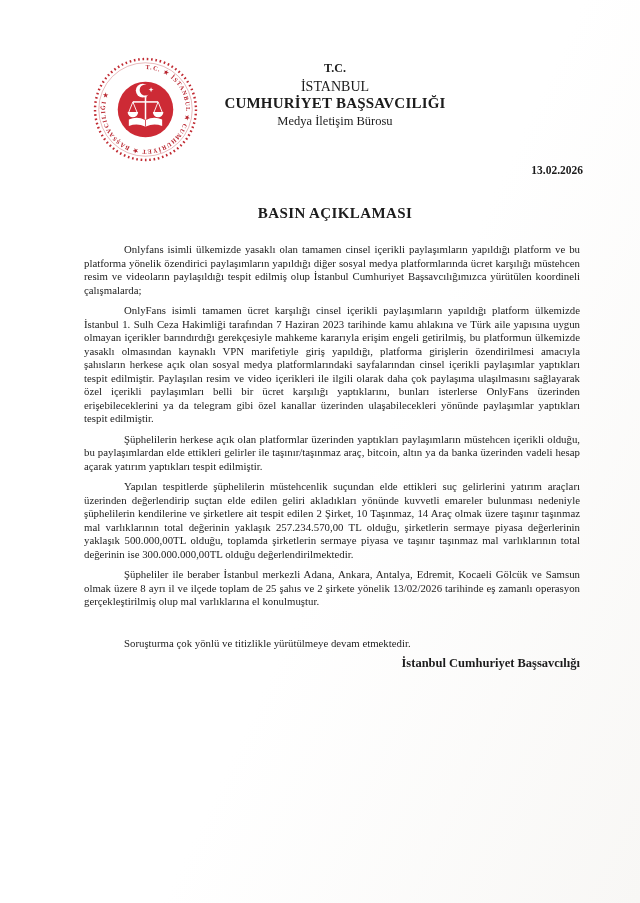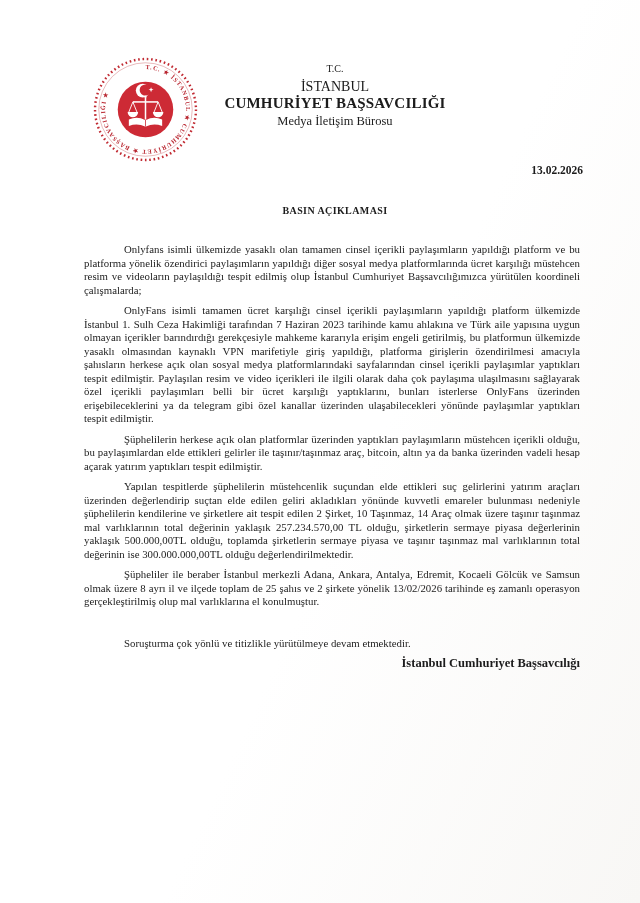--- a/index.html
+++ b/index.html
@@ -10,31 +10,31 @@
     background:linear-gradient(115deg, #ffffff 55%, #f8f7f5 100%);
     font-family:"Liberation Serif","DejaVu Serif",serif;
     color:#1c1c1c;
     overflow:hidden;
   }
   .emblem { position:absolute; left:92px; top:56px; width:107px; height:107px; }
   .header-block {
     position:absolute; top:60px; left:40px; right:10px;
     text-align:center; line-height:17.5px;
   }
-  .hdr-tc { font-weight:normal; font-size:10px;text-align:center; }
+  .hdr-tc { font-weight:bold; font-size:12px;text-align:center; }
   .hdr-city { font-weight:normal; font-size:14px; }
   .hdr-office { font-weight:bold; font-size:15px; letter-spacing:0.2px; }
   .hdr-bureau { font-size:12.5px; }
   .date-line {
     position:absolute; top:164px; right:57px;
     font-weight:bold; font-size:11.5px;
   }
   .doc-title {
     position:absolute; top:205px; left:40px; right:10px;
-    text-align:center; font-weight:bold; font-size:10px; letter-spacing:0.4px;
+    text-align:center; font-weight:bold; font-size:15px; letter-spacing:0.4px;
   }
   .body-block {
     position:absolute; top:236px; left:84px; width:496px;
     font-size:10.8px; line-height:13.5px;
     text-align:justify;
   }
   .body-block p { margin:7px 0 0 0; text-indent:40px; }
   .body-block p.first { margin-top:0; }
   .body-block p.closing { margin-top:28px; }
   .body-block p.salute { margin-top:17px; }

